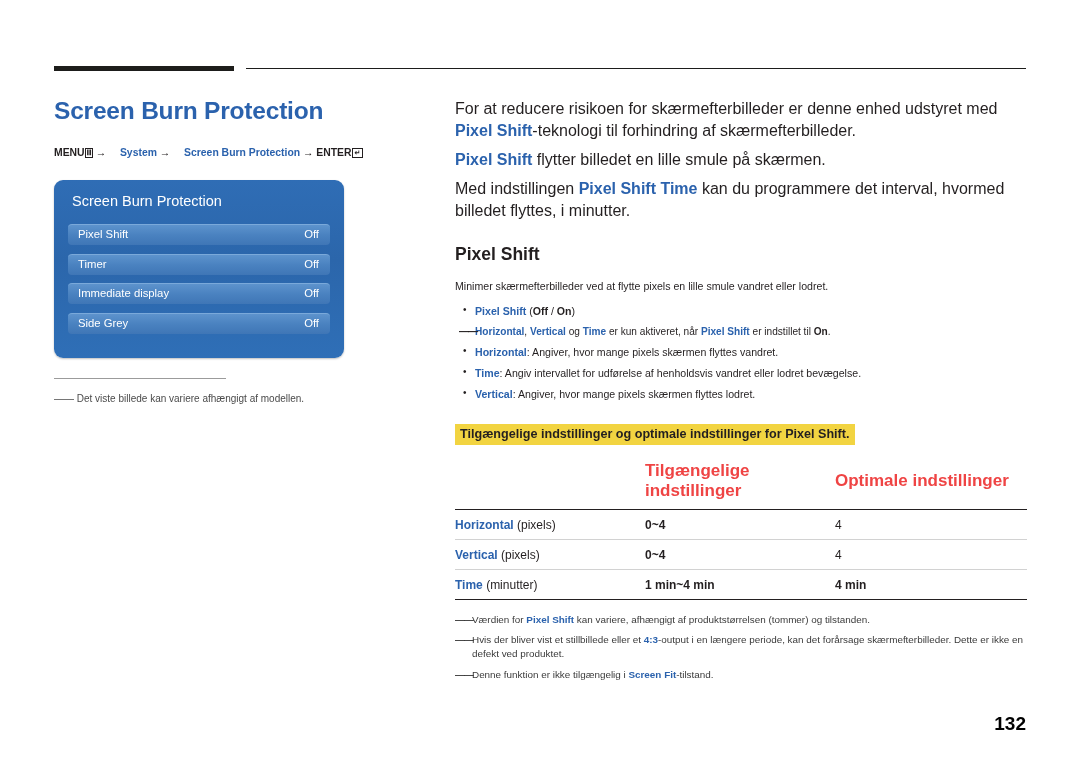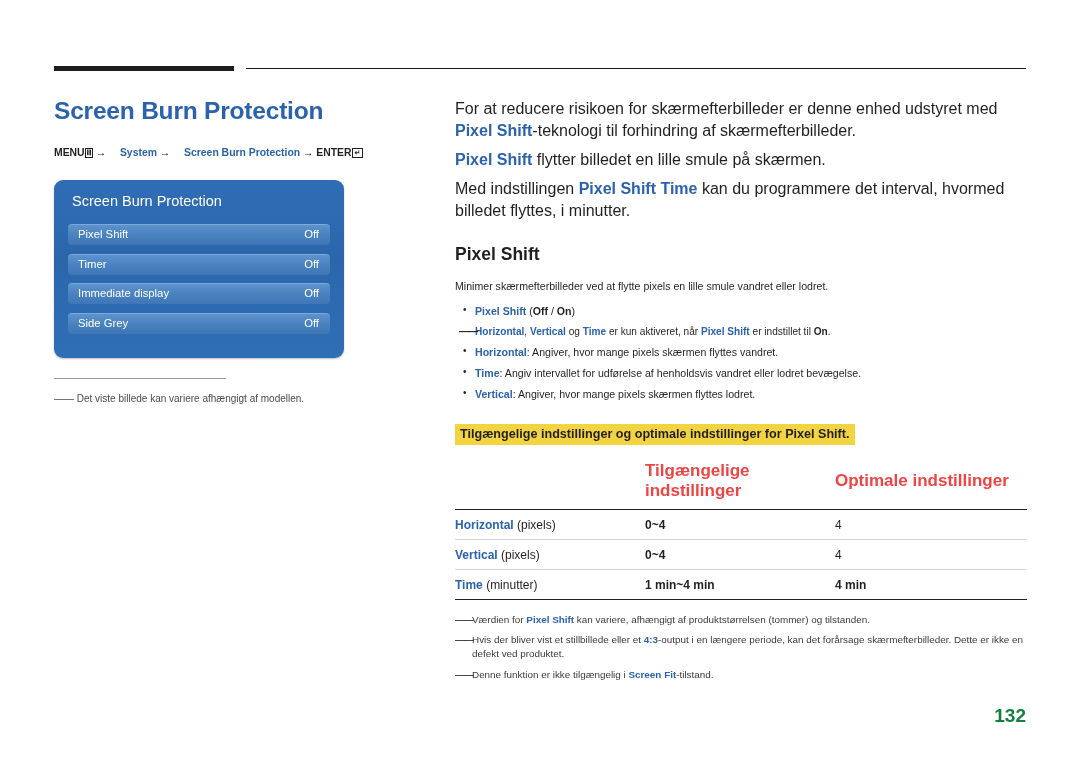--- a/index.html
+++ b/index.html
@@ -148,22 +148,22 @@
     position: relative; padding-left: 17px; margin-bottom: 6px;
     font-size: 9.9px; line-height: 1.45; color: #3a3a3a;
   }
   .botnote .dash {
     position: absolute; left: 0; top: 0; color: #3a3a3a;
     font-weight: bold; letter-spacing: -1px;
   }
 
   
   .pageno {
-    position: absolute; right: 54px; bottom: 36px;
-    font-size: 19px; font-weight: bold; color: #15803d;
+    position: absolute; right: 54px; bottom: 28px;
+    font-size: 19px; font-weight: bold; color: #000000;
   }
 </style>
 </head>
 <body>
 
 <div class="page">
 
   <div class="rule-left"></div>
   <div class="rule-right"></div>
 

